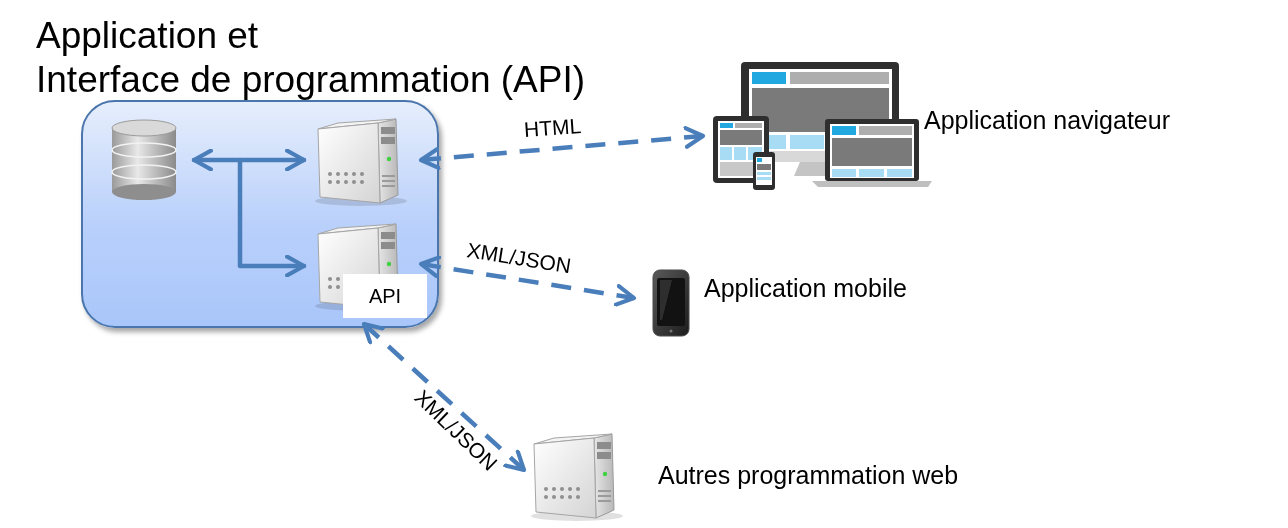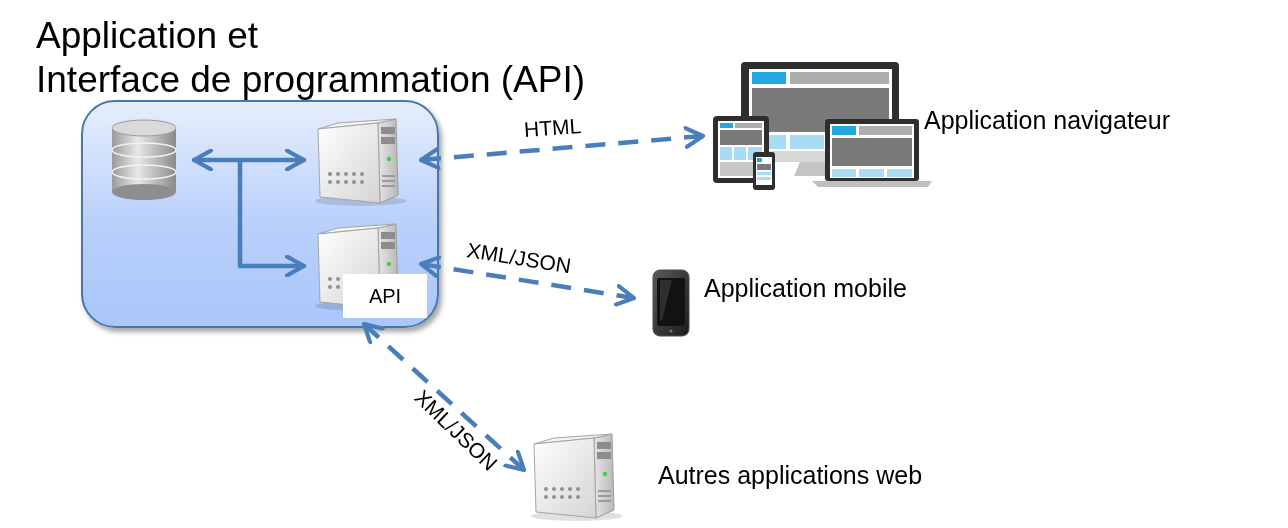--- a/index.html
+++ b/index.html
@@ -172,13 +172,13 @@
 </svg>
 
 <div class="api-badge">API</div>
 
 <div class="proto" style="left:524px; top:116px; transform:rotate(-4deg);">HTML</div>
 <div class="proto" style="left:467px; top:238px; transform:rotate(9deg); transform-origin:left center;">XML/JSON</div>
 <div class="proto" style="left:418px; top:382px; transform:rotate(44deg); transform-origin:left center;">XML/JSON</div>
 
 <div class="client-label" style="left:924px; top:102px;">Application navigateur</div>
 <div class="client-label" style="left:704px; top:270px;">Application mobile</div>
-<div class="client-label" style="left:658px; top:457px;">Autres applications web</div>
+<div class="client-label" style="left:658px; top:457px;">Autres programmation web</div>
 
 </body></html>

